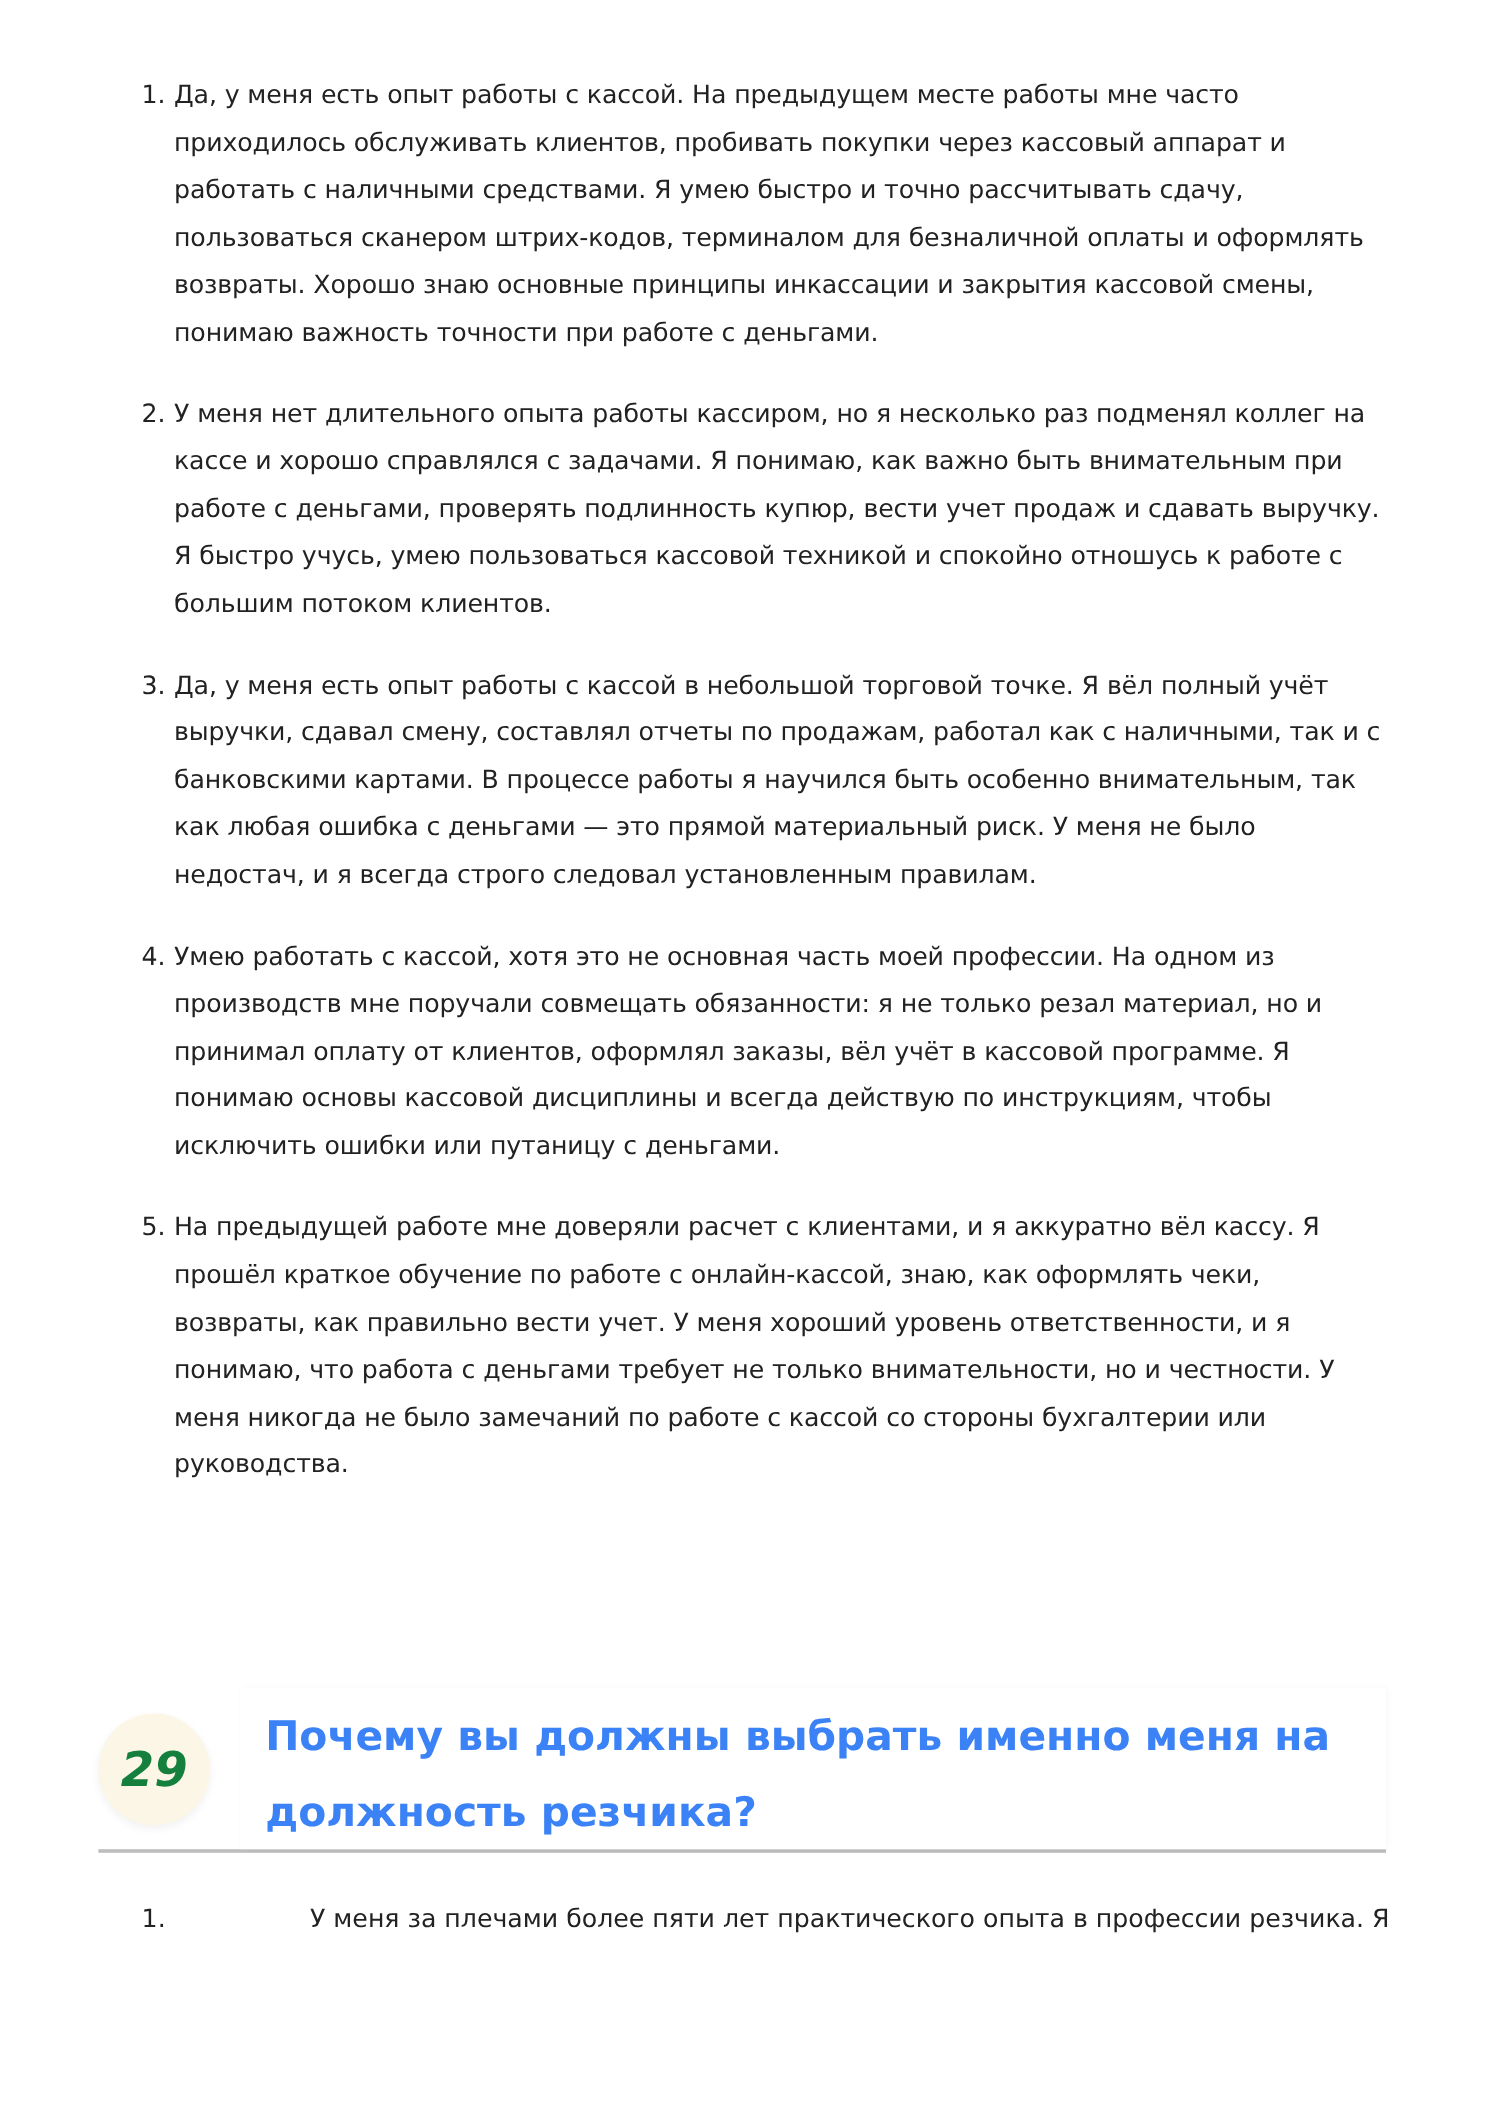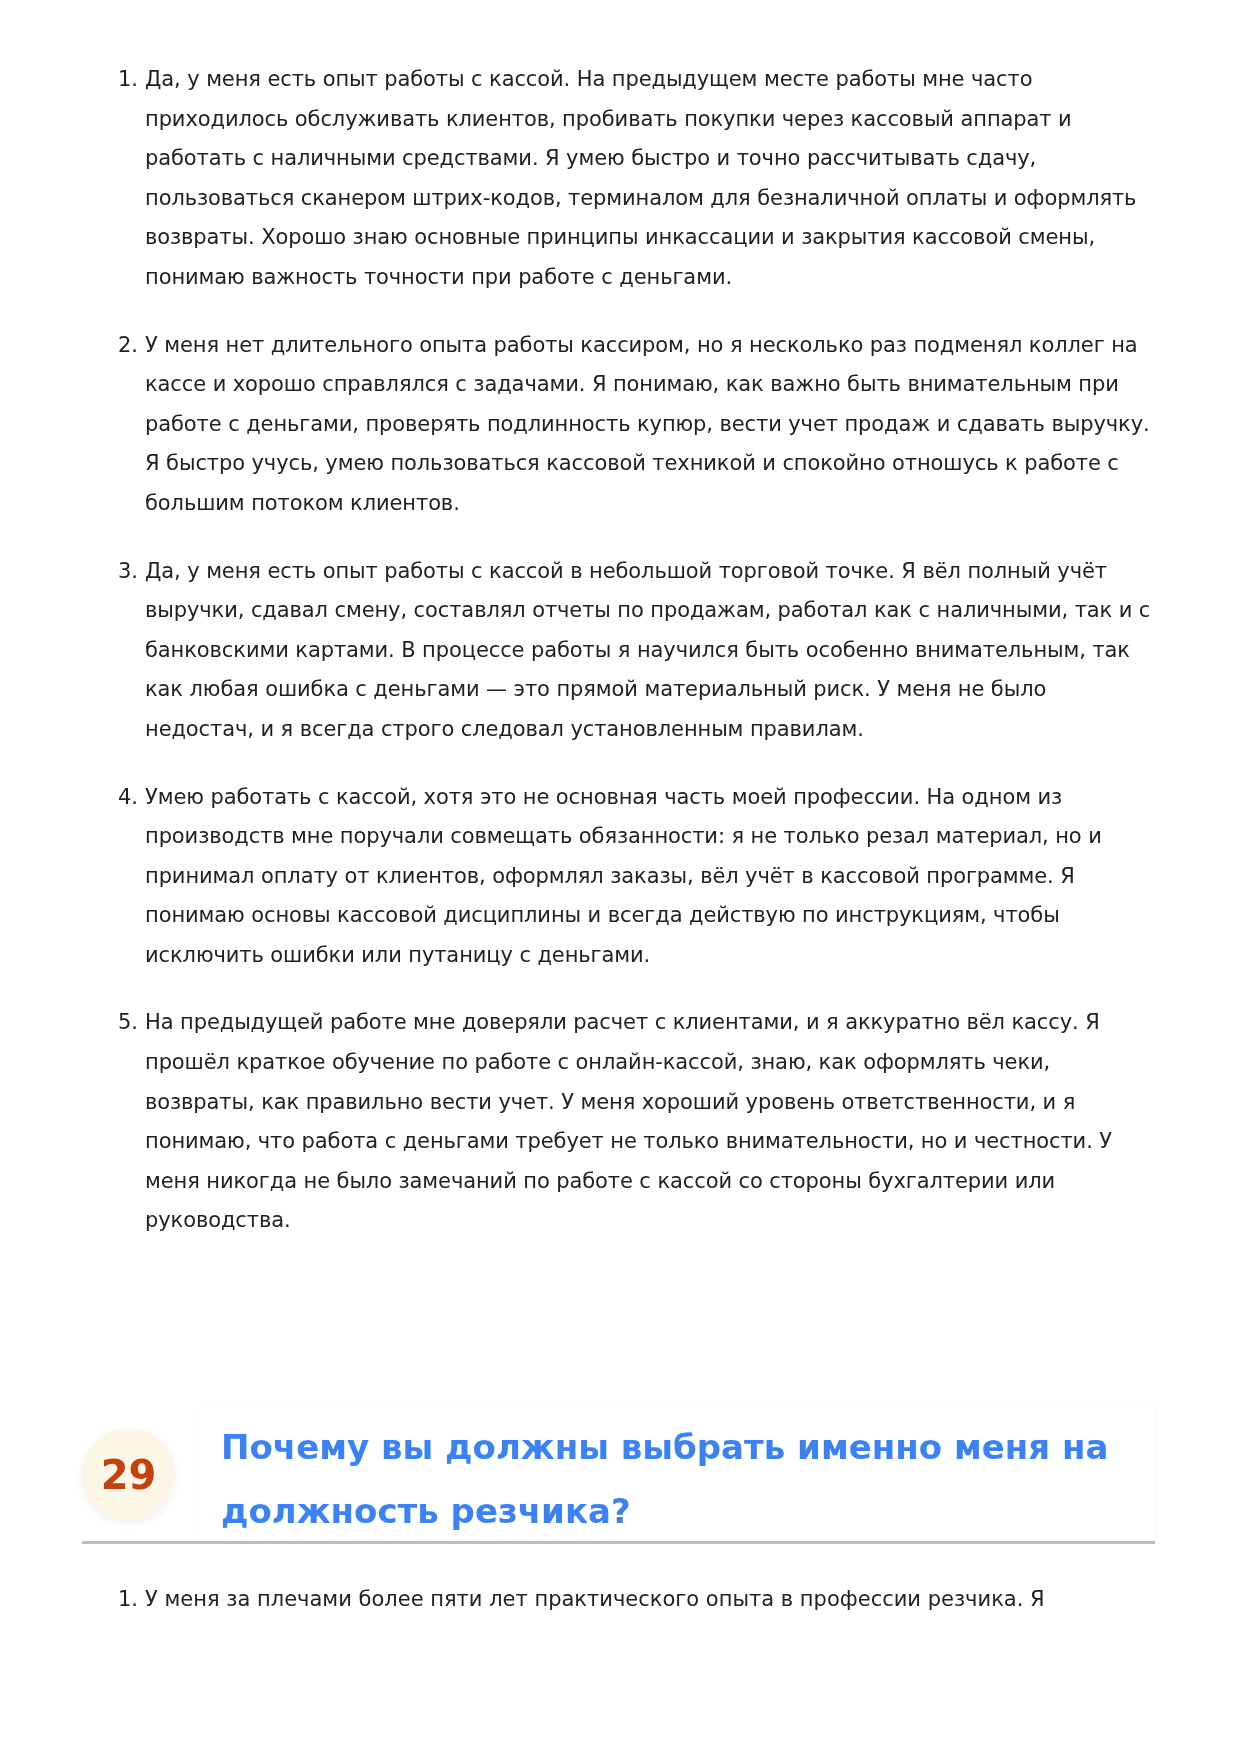--- a/index.html
+++ b/index.html
@@ -64,21 +64,22 @@
       width: 93px;
       height: 93px;
       border-radius: 50%;
       background: #fbf6e6;
       box-shadow: 0 3px 8px rgba(0,0,0,0.06);
       display: flex;
       align-items: center;
       justify-content: center;
       font-weight: bold;
       font-size: 40px;
-      color: #c2410c;
+      color: #15803d;
+      font-style: italic;
     }
     .section-title {
       position: absolute;
       left: 139px;
       top: 10px;
       width: 900px;
       margin: 0;
       font-size: 34px;
       line-height: 64px;
       font-weight: bold;
@@ -99,20 +100,21 @@
       font-size: 21px;
       line-height: 39.6px;
     }
     .point-title {
       font-weight: bold;
       color: #111111;
       display: block;
     }
     .point-body {
       display: block;
+      text-align: right;
     }
   </style>
 </head>
 <body>
 
 <ol class="answers">
   <li class="answer-item">
     <span class="answer-num">1.</span>
     <span class="answer-text">Да, у меня есть опыт работы с кассой. На предыдущем месте работы мне часто приходилось обслуживать клиентов, пробивать покупки через кассовый аппарат и работать с наличными средствами. Я умею быстро и точно рассчитывать сдачу, пользоваться сканером штрих-кодов, терминалом для безналичной оплаты и оформлять возвраты. Хорошо знаю основные принципы инкассации и закрытия кассовой смены, понимаю важность точности при работе с деньгами.</span>
   </li>

